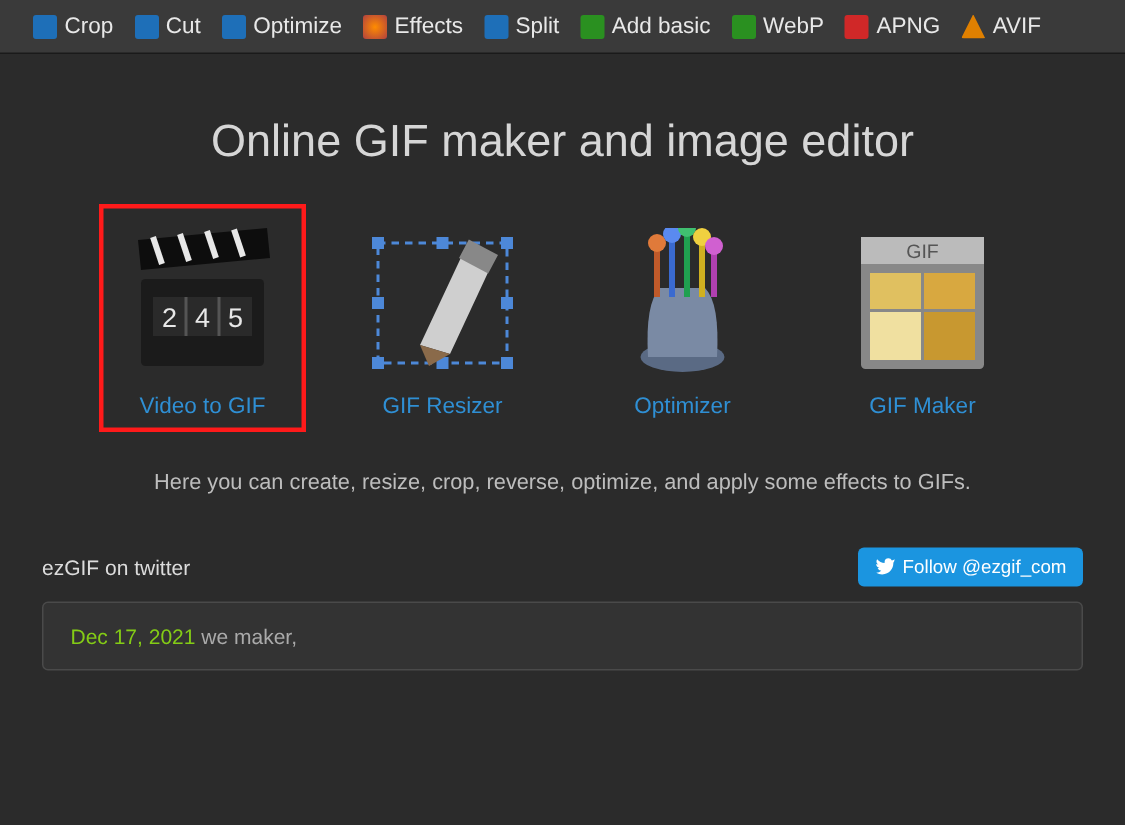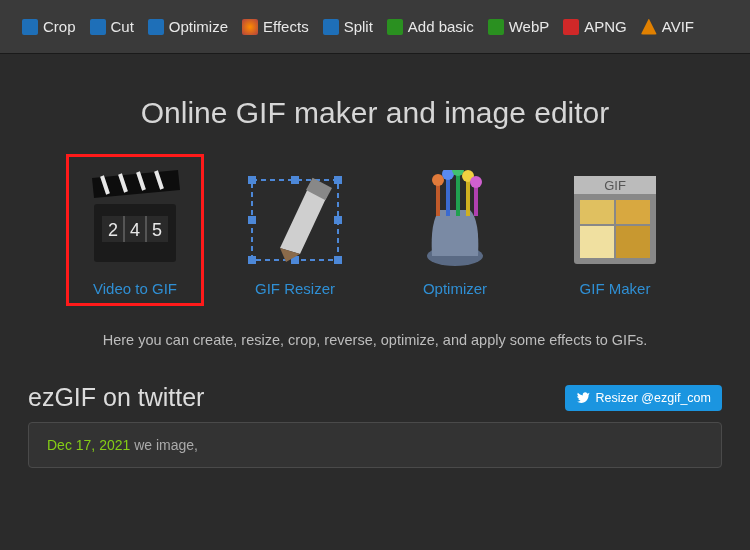--- a/index.html
+++ b/index.html
@@ -6,21 +6,21 @@
   body {
     width: 750px;
     height: 550px;
     background: #2b2b2b;
     font-family: Arial, Helvetica, sans-serif;
     color: #ccc;
     overflow: hidden;
   }
   .toolbar {
     background: #3a3a3a;
-    height: 54px;
+    height: 36px;
     display: flex;
     align-items: center;
     gap: 14px;
     padding: 0 8px;
     border-bottom: 1px solid #1a1a1a;
   }
   .tool {
     display: inline-flex;
     align-items: center;
     gap: 5px;
@@ -72,21 +72,21 @@
     line-height: 1.55;
     padding: 14px 60px 0;
   }
   .twitter-row {
     display: flex;
     justify-content: space-between;
     align-items: center;
     padding: 32px 28px 10px;
   }
   .twitter-row h2 {
-    font-size: 25px;
+    font-size: 14px;
     font-weight: 400;
     color: #dcdcdc;
   }
   .follow-btn {
     background: #1b95e0;
     color: #fff;
     font-size: 12.5px;
     padding: 6px 11px;
     border-radius: 4px;
     display: inline-flex;
@@ -246,19 +246,19 @@
 <div class="desc">
   <div>Here you can create, resize, crop, reverse, optimize, and apply some effects to GIFs.</div>
 </div>
 
 <div class="twitter-row">
   <h2>ezGIF on twitter</h2>
   <span class="follow-btn">
     <svg width="14" height="14" viewBox="0 0 24 24" fill="#fff">
         <path d="M23 3a10.9 10.9 0 01-3.14 1.53A4.48 4.48 0 0016 2a4.48 4.48 0 00-4.48 4.48c0 .35.04.7.11 1.03A12.7 12.7 0 013 3.15a4.48 4.48 0 001.39 5.98A4.43 4.43 0 012 8.57v.06a4.48 4.48 0 003.6 4.4 4.5 4.5 0 01-2 .08 4.48 4.48 0 004.18 3.11A9 9 0 012 18.57 12.66 12.66 0 008.84 20.5c8.2 0 12.69-6.8 12.69-12.69l-.01-.58A9 9 0 0023 3z"></path>
       </svg>
-    <span>Resizer @ezgif_com</span>
+    <span>Follow @ezgif_com</span>
   </span>
 </div>
 
 <div class="tweet-box">
-  <span class="date">Dec 17, 2021</span><span> we image,</span>
+  <span class="date">Dec 17, 2021</span><span> we maker,</span>
 </div>
 
 </body></html>

